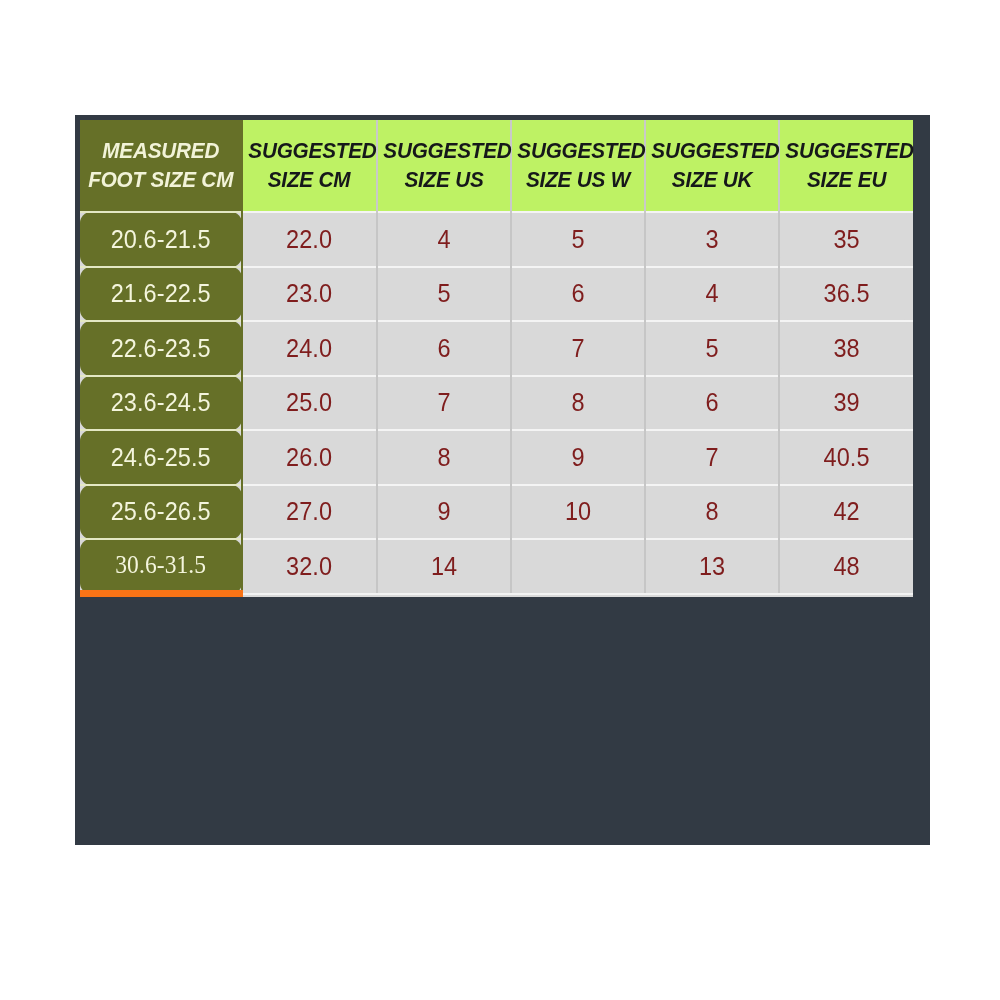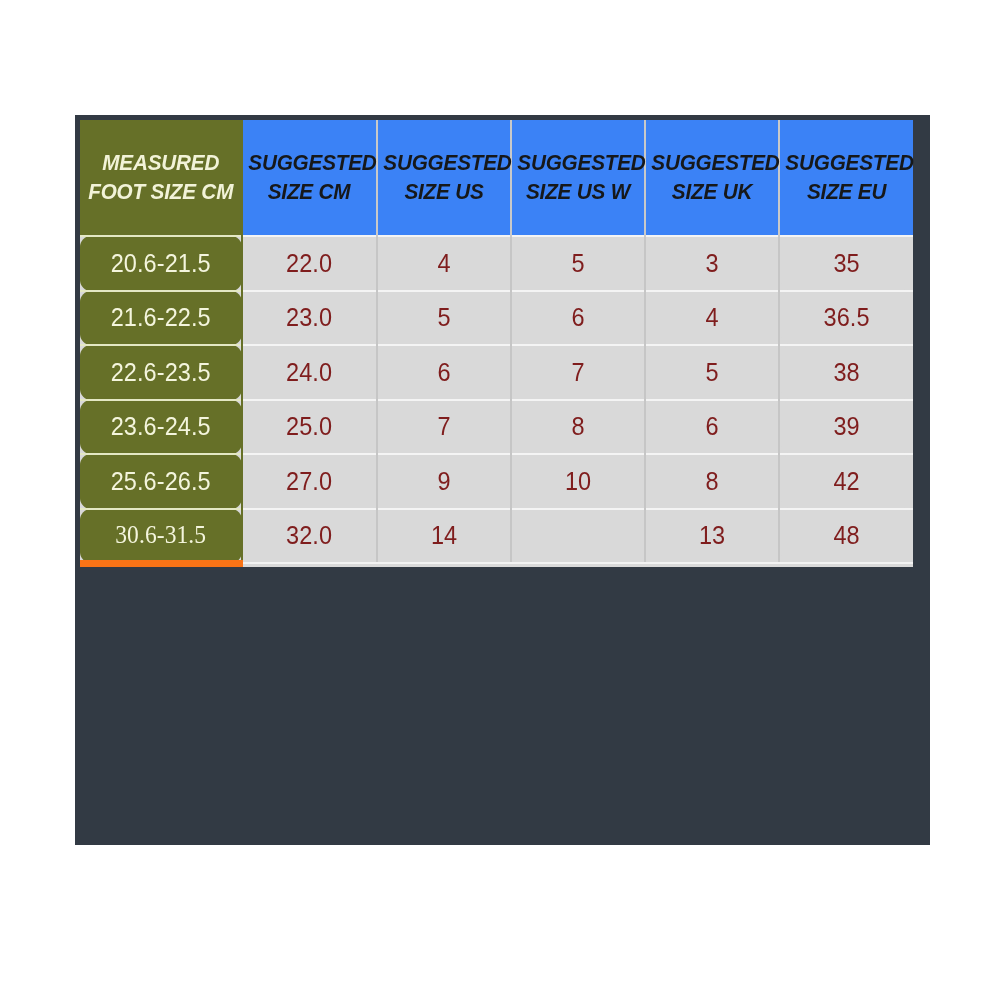--- a/index.html
+++ b/index.html
@@ -40,21 +40,21 @@
     table-layout: fixed;
     background: #d9d9d9;
   }
 
   #size-table col.col-measured { width: 19.5%; }
   #size-table col.col-rest     { width: 16.1%; }
 
   
   #size-table thead th {
     padding: 0;
-    height: 116px;
+    height: 92px;
     vertical-align: middle;
     text-align: center;
     font-style: italic;
     font-weight: 700;
     font-size: 22.5px;
     line-height: 1.28;
     letter-spacing: -0.2px;
     font-stretch: condensed;
     transform: none;
     box-sizing: border-box;
@@ -68,21 +68,21 @@
     display: block;
     white-space: nowrap;
   }
 
   th.head-measured {
     background: #667028;
     color: #f2f3d8;
     border-right: 2px solid #667028;
   }
   th.head-plain {
-    background: #3b82f6;
+    background: #bef264;
     color: #16181a;
     border-right: 2px solid #c9c9c9;
   }
   th.head-plain.last { border-right: none; }
 
   
   #size-table tbody td {
     height: 54.5px;
     padding: 0;
     text-align: center;
@@ -254,20 +254,40 @@
             </td>
             <td class="cell-plain">
               <span class="val">6</span>
             </td>
             <td class="cell-plain last">
               <span class="val">39</span>
             </td>
           </tr>
           <tr>
             <td class="cell-measured">
+              <span class="val">24.6-25.5</span>
+            </td>
+            <td class="cell-plain">
+              <span class="val">26.0</span>
+            </td>
+            <td class="cell-plain">
+              <span class="val">8</span>
+            </td>
+            <td class="cell-plain">
+              <span class="val">9</span>
+            </td>
+            <td class="cell-plain">
+              <span class="val">7</span>
+            </td>
+            <td class="cell-plain last">
+              <span class="val">40.5</span>
+            </td>
+          </tr>
+          <tr>
+            <td class="cell-measured">
               <span class="val">25.6-26.5</span>
             </td>
             <td class="cell-plain">
               <span class="val">27.0</span>
             </td>
             <td class="cell-plain">
               <span class="val">9</span>
             </td>
             <td class="cell-plain">
               <span class="val">10</span>

